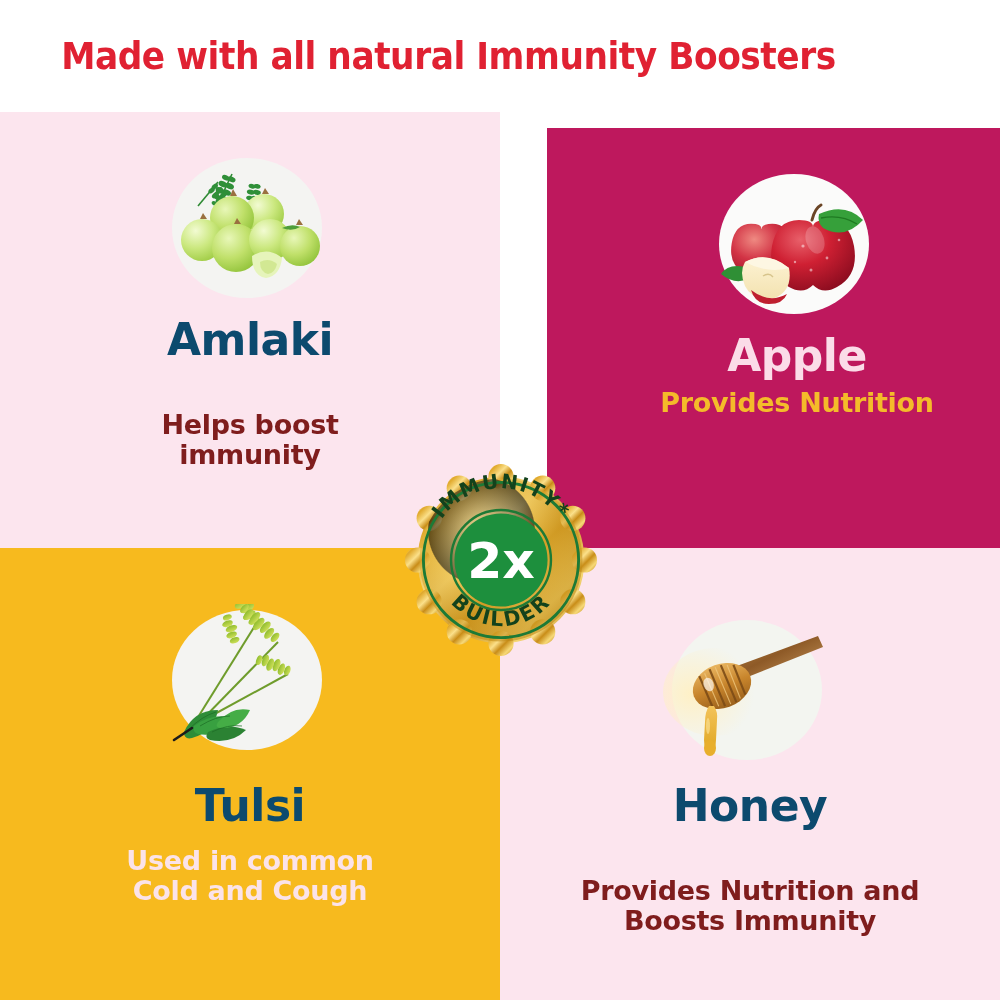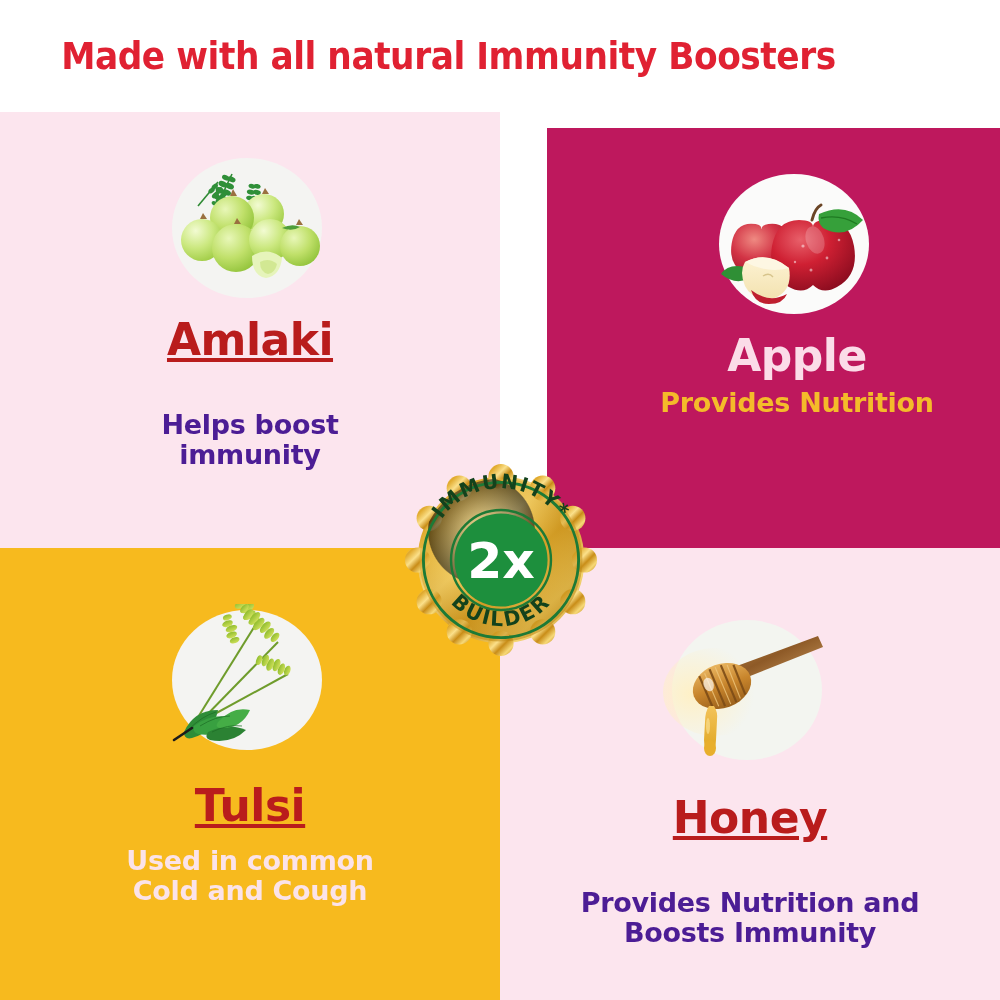--- a/index.html
+++ b/index.html
@@ -103,22 +103,22 @@
   .cell-sub {
     font-family: "DejaVu Sans", sans-serif;
     font-weight: 900;
     font-size: 27px;
     line-height: 1.12;
     text-align: center;
     margin-top: 10px;
     letter-spacing: -0.3px;
     padding: 0 12px;
   }
-  .t-magenta { color: #b91c1c; text-decoration: underline; }
-  .t-green   { color: #4c1d95; margin-top: 48px; }
+  .t-magenta { color: #0c4a6e; }
+  .t-green   { color: #7f1d1d; margin-top: 48px; }
   .t-pinkwhite { color: #fbdce8; }
   .t-gold    { color: #f4bb2a; }
   .t-cream   { color: #fbe3e9; }
 
   
   .badge {
     position: absolute;
     left: 404px;
     top: 462px;
     width: 194px;
@@ -397,21 +397,21 @@
               <path d="M74 54 q1 36 1 36"></path>
             </g>
             <ellipse cx="50" cy="66" rx="5" ry="7" fill="#ffffff" opacity="0.65"></ellipse>
           </g>
 
           <path d="M54 92 q4 6 3 14 L56 126 q0 10 -6 10 q-6 0 -6 -10 L45 108 q0 -10 4 -16 z" fill="url(#dripG)"></path>
           <ellipse cx="50" cy="134" rx="6" ry="8" fill="#e8af2c"></ellipse>
           <ellipse cx="48" cy="112" rx="2" ry="8" fill="#fde9a8" opacity="0.55"></ellipse>
         </svg>
       </div>
-      <div class="cell-title t-magenta" style="margin-top:32px">Honey</div>
+      <div class="cell-title t-magenta" style="margin-top:20px">Honey</div>
       <div class="cell-sub t-green">
         <div>Provides Nutrition and</div>
         <div>Boosts Immunity</div>
       </div>
     </div>
   </div>
 
   <svg class="badge" viewBox="0 0 200 200">
     <defs>
       <linearGradient id="goldG" x1="0" y1="0" x2="1" y2="1">

